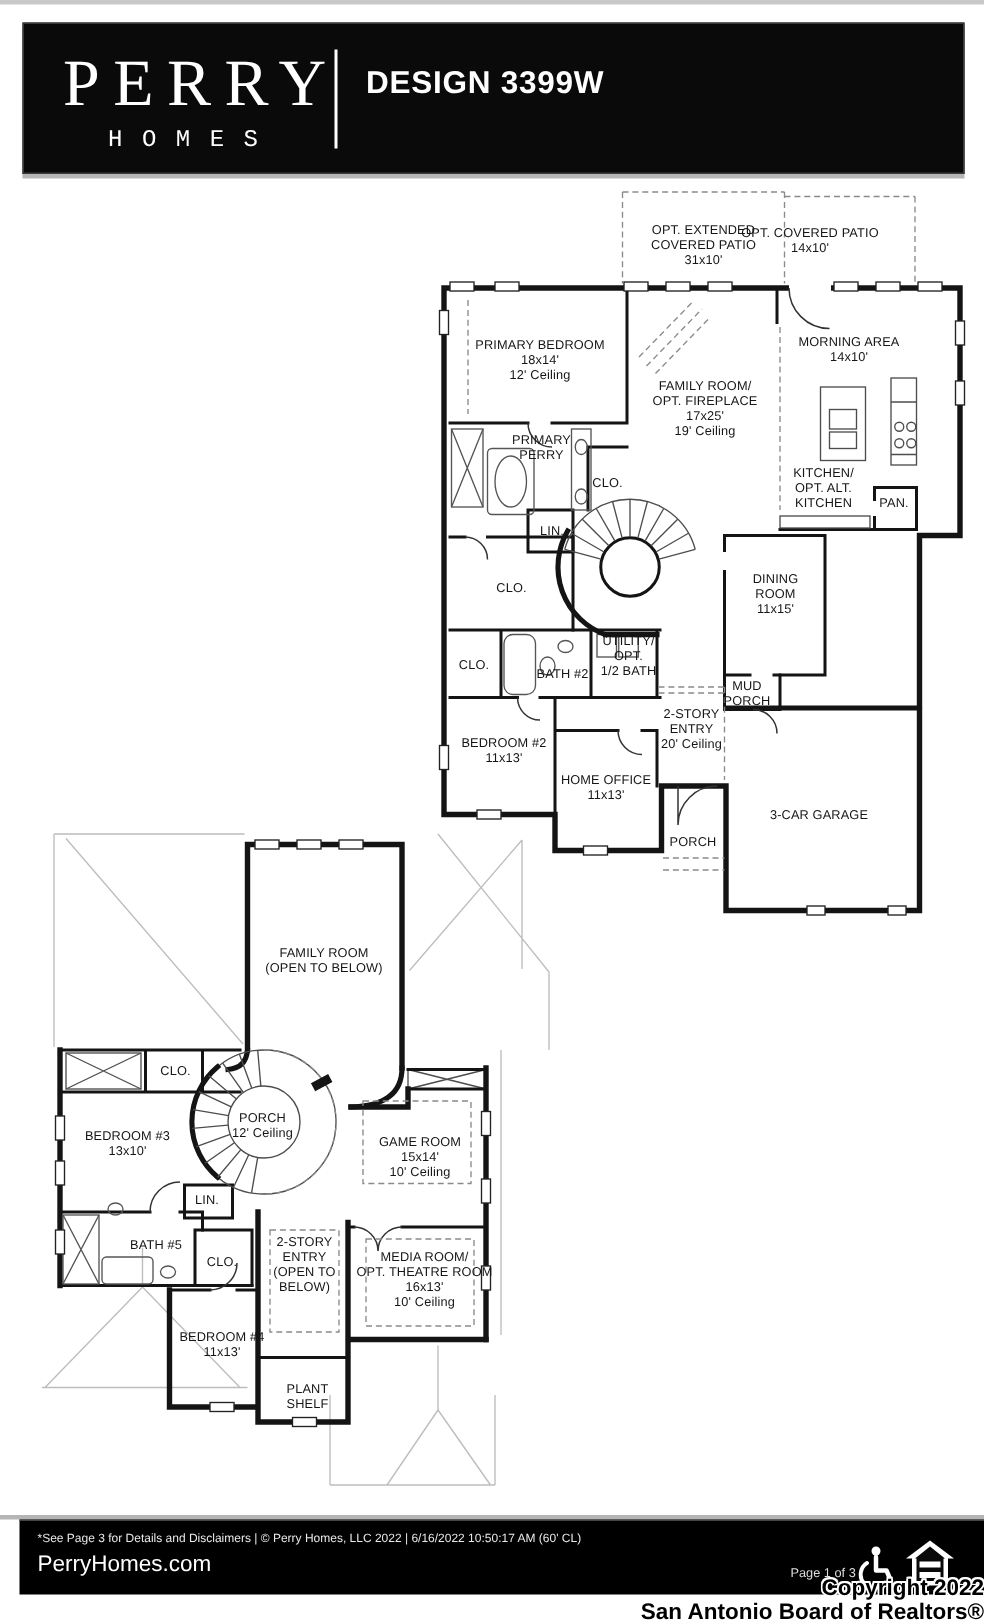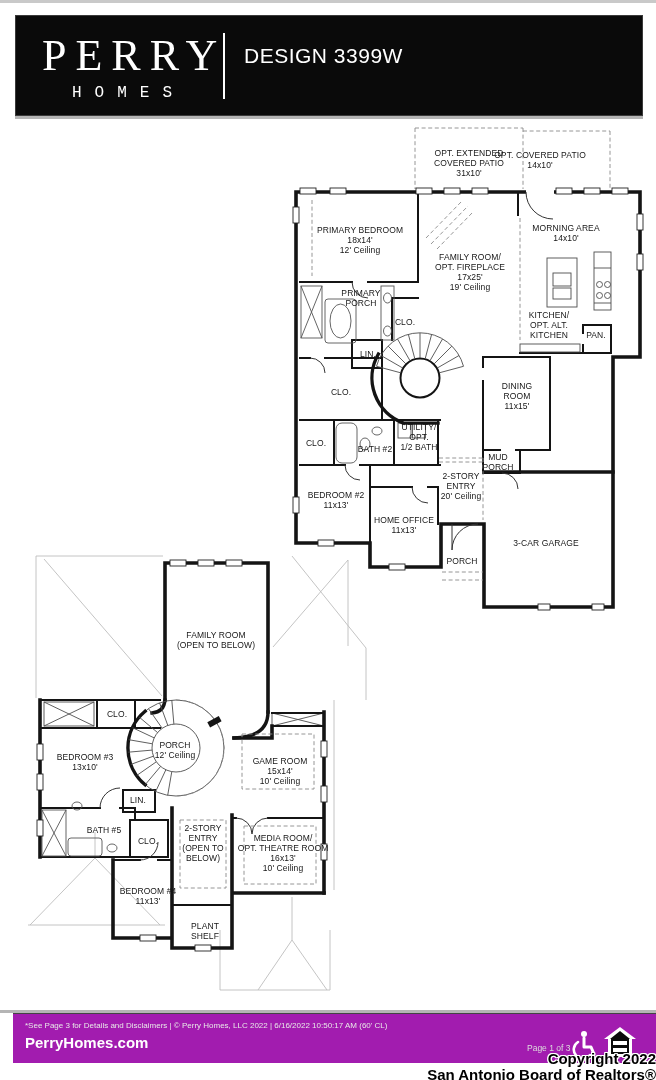--- a/index.html
+++ b/index.html
@@ -8,21 +8,21 @@
   .top-strip{position:absolute;left:0;top:0;width:656px;height:3px;background:#c9c9c9;}
 
   
   .brand-bar{position:absolute;left:15px;top:15px;width:626px;height:99px;background:#0a0a0a;
              border:1px solid #3a3a3a;box-shadow:0 3px 0 rgba(120,120,120,.55);}
   .brand-block{position:absolute;left:20px;top:18px;width:175px;text-align:center;color:#fff;}
   .brand-line1{font-family:"Liberation Serif",serif;font-size:44px;line-height:44px;
                letter-spacing:9px;font-weight:400;white-space:nowrap;margin-left:6px;}
   .brand-line2{font-size:16px;letter-spacing:13px;margin-top:6px;margin-left:10px;white-space:nowrap;font-family:Liberation Mono, monospace;}
   .brand-divider{position:absolute;left:207px;top:17px;width:2px;height:66px;background:#fff;}
-  .design-title{position:absolute;left:228px;top:28px;color:#fff;font-size:21px;font-weight:normal;
+  .design-title{position:absolute;left:228px;top:28px;color:#fff;font-size:21px;font-weight:bold;
                 letter-spacing:.5px;white-space:nowrap;}
   .design-sub{position:absolute;left:228px;top:56px;color:#f2f2f2;font-size:11px;white-space:nowrap;}
 
   
   .lbl{position:absolute;transform:translate(-50%,-50%);white-space:pre-line;text-align:center;
        font-size:8.5px;line-height:1.18;color:#161616;letter-spacing:.1px;}
 
   
   .plan-svg{position:absolute;left:0;top:0;}
   .w4{stroke:#141414;stroke-width:3.6;fill:none;stroke-linecap:square;}
@@ -31,24 +31,24 @@
   .thin{stroke:#4d4d4d;stroke-width:.9;fill:none;}
   .fix{stroke:#555;stroke-width:.9;fill:none;}
   .dash{stroke:#8a8a8a;stroke-width:.9;fill:none;stroke-dasharray:4 2.6;}
   .roof{stroke:#bdbdbd;stroke-width:.9;fill:none;}
   .arc{stroke:#333;stroke-width:1;fill:none;}
   .win{fill:#fff;stroke:#222;stroke-width:.9;}
   .gapfill{fill:#fff;stroke:none;}
 
   
   .footer-strip{position:absolute;left:0;top:1010px;width:656px;height:3px;background:#b5b5b5;}
-  .footer-bar{position:absolute;left:13px;top:1013px;width:643px;height:49px;background:#a21caf;
+  .footer-bar{position:absolute;left:13px;top:1013px;width:643px;height:49px;background:#000000;
               border-top:1px solid #444;}
   .footer-disclaimer{position:absolute;left:12px;top:7px;color:#e8e8e8;font-size:8px;white-space:nowrap;}
-  .footer-site{position:absolute;left:12px;top:20px;color:#fff;font-size:15px;font-weight:bold;}
+  .footer-site{position:absolute;left:12px;top:20px;color:#fff;font-size:15px;font-weight:normal;}
   .footer-page{position:absolute;left:514px;top:29px;color:#ddd;font-size:8.5px;white-space:nowrap;}
   .footer-icon{position:absolute;}
   .copyright{position:absolute;right:0px;text-align:right;font-size:15px;font-weight:bold;color:#000;
              white-space:nowrap;
              text-shadow:-1px -1px 0 #fff,1px -1px 0 #fff,-1px 1px 0 #fff,1px 1px 0 #fff,
                          0 -1px 0 #fff,0 1px 0 #fff,-1px 0 0 #fff,1px 0 0 #fff;}
   .copy1{top:1050px;padding-left:14px;}
   .copy2{top:1066px;}
 </style>
 </head>
@@ -241,21 +241,21 @@
   <div class="lbl" style="left:360px;top:240px">PRIMARY BEDROOM
 18x14'
 12' Ceiling</div>
   <div class="lbl" style="left:470px;top:272px">FAMILY ROOM/
 OPT. FIREPLACE
 17x25'
 19' Ceiling</div>
   <div class="lbl" style="left:566px;top:233px">MORNING AREA
 14x10'</div>
   <div class="lbl" style="left:361px;top:298px">PRIMARY
-PORCH</div>
+PERRY</div>
   <div class="lbl" style="left:405px;top:322px">CLO.</div>
   <div class="lbl" style="left:549px;top:325px">KITCHEN/
 OPT. ALT.
 KITCHEN</div>
   <div class="lbl" style="left:596px;top:335px">PAN.</div>
   <div class="lbl" style="left:368px;top:354px">LIN.</div>
   <div class="lbl" style="left:341px;top:392px">CLO.</div>
   <div class="lbl" style="left:517px;top:396px">DINING
 ROOM
 11x15'</div>

